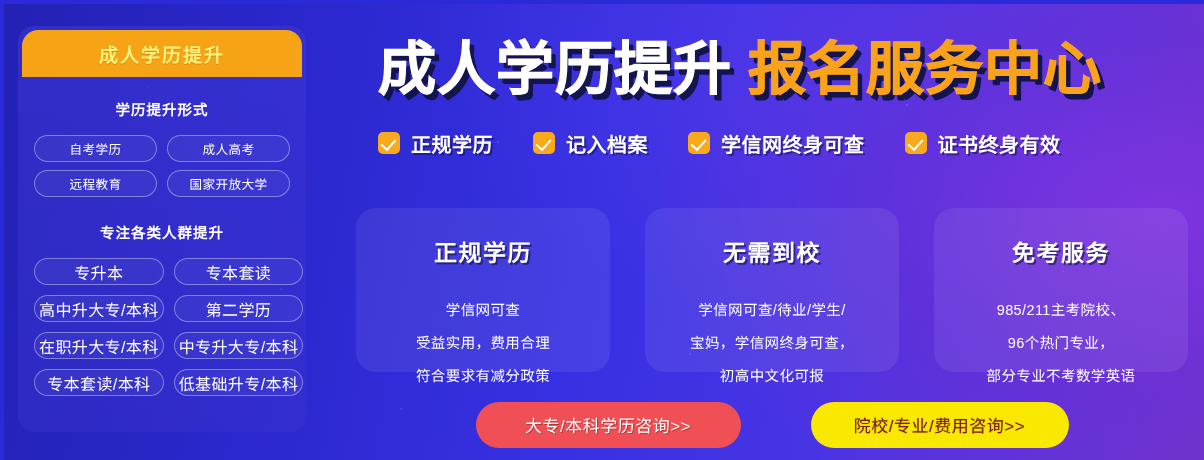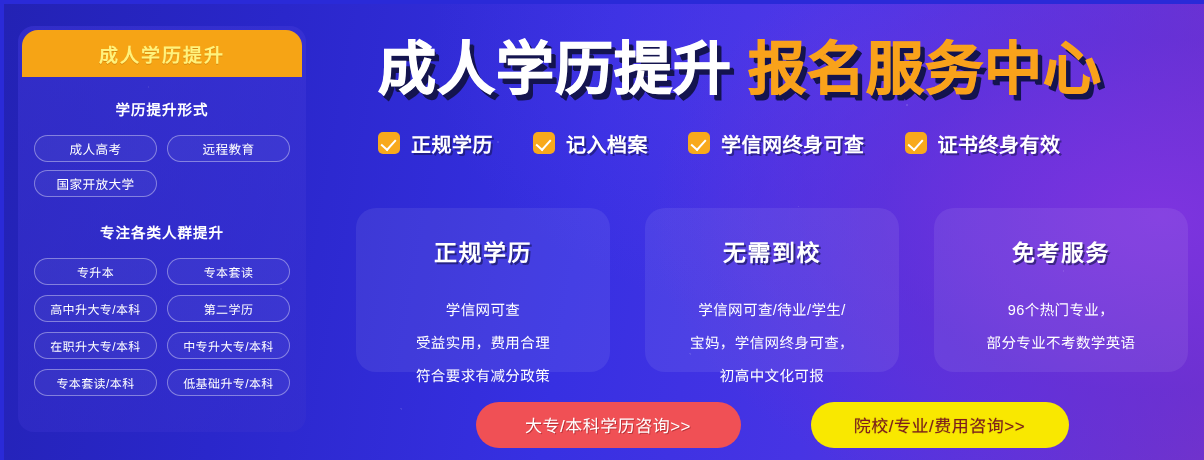--- a/index.html
+++ b/index.html
@@ -73,21 +73,21 @@
     border:1px solid rgba(255,255,255,.38);
     border-radius:14px;
     background:rgba(255,255,255,.045);
     color:#ffffff;
     font-size:12.6px;
     display:flex; align-items:center; justify-content:center;
     white-space:nowrap;
     letter-spacing:.4px;
   }
   #pill-grid-2{ gap:10px 10px; }
-  #pill-grid-2 .pill{ font-size:12px; }
+  #pill-grid-2 .pill{ font-size:16px; }
 
   
   #headline{
     position:absolute; left:366px; top:22px;
     width:820px; height:76px;
     display:flex; align-items:center; white-space:nowrap;
     z-index:3;
   }
   #headline .seg{
     font-size:58px;
@@ -194,20 +194,21 @@
 
 <div id="banner">
 
   <aside id="sidebar">
     <div id="sidebar-header">
       <span class="ttl">成人学历提升</span>
     </div>
 
     <div id="sec1-title" class="sb-section-title">学历提升形式</div>
     <div class="pill-grid" id="pill-grid-1">
+      <div class="pill">自考学历</div>
       <div class="pill">成人高考</div>
       <div class="pill">远程教育</div>
       <div class="pill">国家开放大学</div>
     </div>
 
     <div id="sec2-title" class="sb-section-title">专注各类人群提升</div>
     <div class="pill-grid" id="pill-grid-2">
       <div class="pill">专升本</div>
       <div class="pill">专本套读</div>
       <div class="pill">高中升大专/本科</div>
@@ -256,20 +257,21 @@
       <div class="card-title">无需到校</div>
       <div class="card-body">
         <div>学信网可查/待业/学生/</div>
         <div>宝妈，学信网终身可查，</div>
         <div>初高中文化可报</div>
       </div>
     </div>
     <div class="card">
       <div class="card-title">免考服务</div>
       <div class="card-body">
+        <div>985/211主考院校、</div>
         <div>96个热门专业，</div>
         <div>部分专业不考数学英语</div>
       </div>
     </div>
   </div>
 
   <div id="cta">
     <button id="cta-primary" class="cta-btn">大专/本科学历咨询&gt;&gt;</button>
     <button id="cta-secondary" class="cta-btn">院校/专业/费用咨询&gt;&gt;</button>
   </div>

